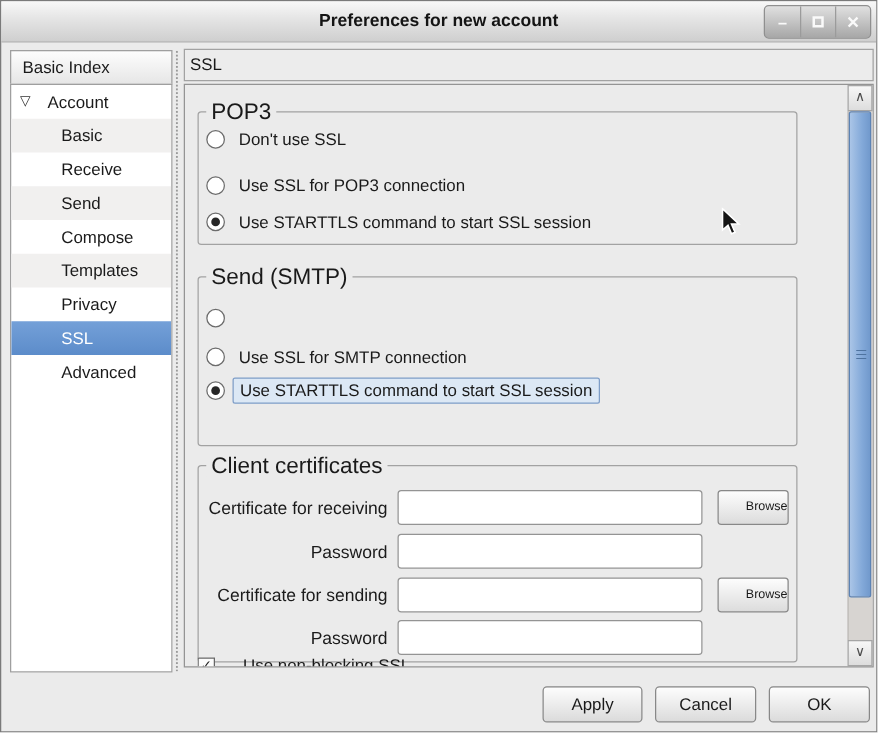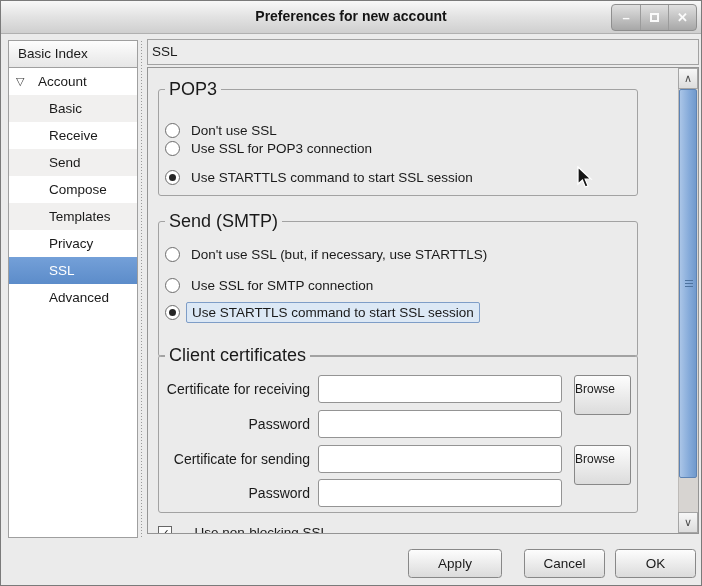--- a/index.html
+++ b/index.html
@@ -53,41 +53,41 @@
     font-size:13.5px; line-height:23px; padding-left:4px;
   }
   .scroll-frame {
     position:absolute; left:146px; top:66px; width:552px; height:467px;
     border:1px solid #949494; background:var(--dialog-bg,#ebebeb);
   }
   .group { position:absolute; left:10px; width:480px; border:1px solid #a2a2a2; border-radius:3px; }
   .group-legend { position:absolute; top:-9px; left:6px; background:var(--dialog-bg,#ebebeb); padding:0 4px; font-size:18px; line-height:17px; }
   .g-pop3 { top:21px;  height:107px; }
   .g-smtp { top:153px; height:136px; }
-  .g-cert { top:287px; height:158px; }
+  .g-cert { top:304px; height:158px; }
   .radio-row { position:absolute; left:6px; height:23px; display:flex; align-items:center; }
   .radio { width:15px; height:15px; border-radius:50%; border:1px solid #6c6c6c; background:#fff; position:relative; flex:none; }
   .radio.checked::after { content:""; position:absolute; left:3px; top:3px; width:7px; height:7px; border-radius:50%; background:#262626; }
   .radio-label { margin-left:11px; font-size:13.5px; white-space:nowrap; }
   .radio-label.focused {
     background:var(--focus-bg,#dce8f5); border:1px solid var(--focus-border,#7e9dc7);
     border-radius:2px; padding:2px 5px; margin-left:6px;
   }
   .cert-row { position:absolute; left:0; width:100%; height:28px; }
   .cert-label { position:absolute; left:0; top:0; width:151px; text-align:right; font-size:14px; line-height:28px; white-space:nowrap; }
   .cert-input {
     position:absolute; left:159px; top:0; width:244px; height:28px;
     border:1px solid #949494; border-radius:3px; background:#fff;
     padding:0 6px; font-family:"Liberation Sans",sans-serif; font-size:13.5px;
   }
   .browse-btn {
-    position:absolute; left:415px; top:0; width:57px; height:40px;
+    position:absolute; left:415px; top:0; width:57px; height:28px;
     border:1px solid #888; border-radius:3px;
     background:linear-gradient(#fdfdfd,#dcdcdc);
-    font-size:12px; text-align:left; line-height:26px; cursor:default;
+    font-size:10px; text-align:right; line-height:26px; cursor:default;
   }
   .clipped-row { position:absolute; left:10px; top:457px; width:320px; height:8px; overflow:hidden; }
   .checkbox { display:inline-block; width:14px; height:14px; border:1px solid #666; background:#fcfcfc; text-align:center; line-height:12px; font-size:11px; color:#222; vertical-align:top; margin-top:1px; }
   .checkbox-label { margin-left:18px; font-size:13.5px; vertical-align:top; }
   
   .scrollbar { position:absolute; left:530px; top:0; width:20px; height:465px; }
   .sb-track { position:absolute; left:0; top:21px; width:20px; height:423px; background:#d7d4d1; border-left:1px solid #bdbab7; }
   .sb-btn {
     position:absolute; left:0; width:20px; height:21px;
     background:linear-gradient(#f7f7f7,#dddddd); border:1px solid #a5a5a5;
@@ -101,21 +101,21 @@
   }
   .sb-grip { position:absolute; left:5px; top:50%; margin-top:-4px; width:8px; height:8px;
     background:repeating-linear-gradient(180deg,#4e739f 0 1px,transparent 1px 3px); }
   
   .footer-btn {
     position:absolute; top:548px; height:29px;
     border:1px solid #888; border-radius:3.5px;
     background:linear-gradient(#fdfdfd,#dbdbdb);
     font-size:13.5px; text-align:center; line-height:27px; cursor:default;
   }
-  .btn-apply  { left:407px; width:94px; }
+  .btn-apply  { left:433px; width:80px; }
   .btn-cancel { left:523px; width:81px; }
   .btn-ok     { left:614px; width:81px; }
   .cursor { position:absolute; left:576px; top:165px; pointer-events:none; }
 </style>
 </head>
 <body>
 
 <div class="window">
 
   <div class="titlebar">
@@ -143,39 +143,38 @@
     <div class="tree-row child"><span>Advanced</span></div>
   </div>
   <div class="paned-handle"></div>
 
   <div class="page-header">SSL</div>
 
   <div class="scroll-frame">
 
     <div class="group g-pop3">
       <span class="group-legend">POP3</span>
-      <div class="radio-row" style="top:29px">
+      <div class="radio-row" style="top:10px">
         <span class="radio"></span>
         <span class="radio-label">Don't use SSL</span>
       </div>
       <div class="radio-row" style="top:47px">
         <span class="radio"></span>
         <span class="radio-label">Use SSL for POP3 connection</span>
       </div>
       <div class="radio-row" style="top:76px">
         <span class="radio checked"></span>
         <span class="radio-label">Use STARTTLS command to start SSL session</span>
       </div>
     </div>
 
     <div class="group g-smtp">
       <span class="group-legend">Send (SMTP)</span>
       <div class="radio-row" style="top:21px">
         <span class="radio"></span>
-        <span class="radio-label">Don't use SSL (but, if necessary, use STARTTLS)</span>
       </div>
       <div class="radio-row" style="top:52px">
         <span class="radio"></span>
         <span class="radio-label">Use SSL for SMTP connection</span>
       </div>
       <div class="radio-row" style="top:79px">
         <span class="radio checked"></span>
         <span class="radio-label focused">Use STARTTLS command to start SSL session</span>
       </div>
     </div>

